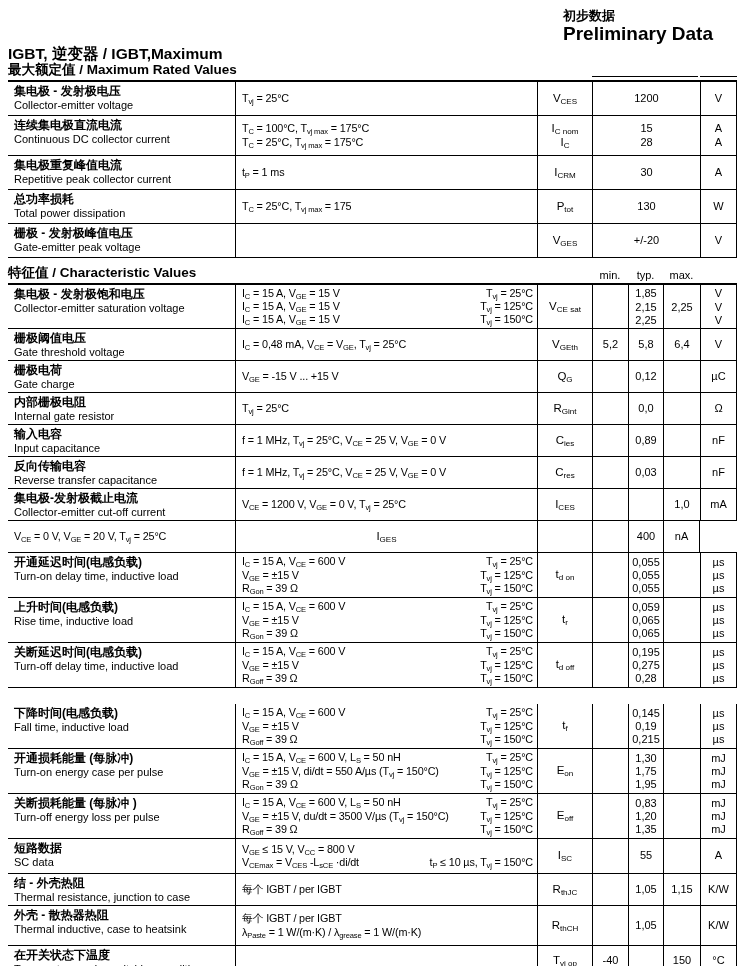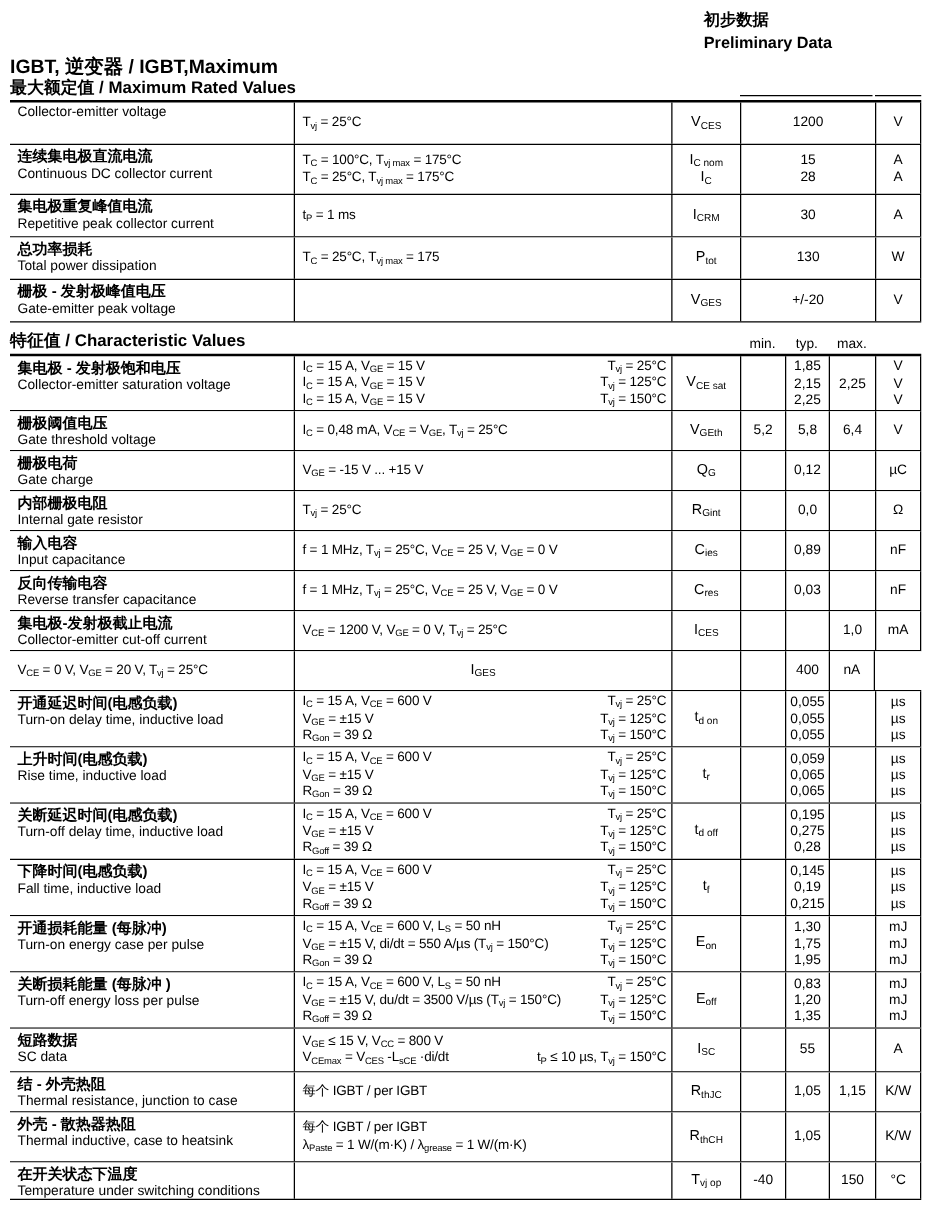--- a/index.html
+++ b/index.html
@@ -1,20 +1,20 @@
 <!DOCTYPE html>
 <html><head>
 <meta charset="utf-8">
 <style>
   html,body{margin:0;padding:0;background:#fff;width:740px;height:966px;overflow:hidden;}
   body{font-family:"Liberation Sans","DejaVu Sans",sans-serif;color:#000;}
   .page{position:relative;width:740px;height:966px;box-sizing:border-box;padding:64px 3px 0 8px;background:#fff;}
   .prelim{position:absolute;left:563px;top:7px;font-weight:bold;}
   .prelim .pzh{font-size:13px;line-height:18px;}
-  .prelim .pen{font-size:13px;line-height:17px;}
+  .prelim .pen{font-size:19px;line-height:17px;}
   .doc-title{position:absolute;left:8px;top:45px;margin:0;font-size:15.5px;line-height:18px;font-weight:bold;white-space:nowrap;}
   .section{width:729px;}
   .sec2{margin-top:4px;}
   .sec-head{position:relative;height:16px;border-bottom:2px solid #000;}
   .sec2 .sec-head{height:21px;}
   .sec-title{position:absolute;left:0;bottom:1px;font-size:13.5px;font-weight:bold;white-space:nowrap;}
   .ticks{position:absolute;right:0;bottom:0;width:145px;height:4px;display:grid;grid-template-columns:106px 37px;column-gap:2px;}
   .ticks i{display:block;border-top:1.7px solid #000;height:0;}
   .mtm{position:absolute;left:584px;bottom:2px;width:145px;display:grid;grid-template-columns:36px 35px 37px 37px;font-size:11px;line-height:12px;text-align:center;}
   .tbl{width:729px;}
@@ -52,20 +52,21 @@
     <div class="sec-head">
       <span class="sec-title">最大额定值 / Maximum Rated Values</span>
       <div class="ticks">
           <i></i>
           <i></i>
         </div>
     </div>
     <div class="tbl" id="t1">
         <div class="row t1r" style="min-height: 34px; height: 34px;">
           <div class="nm">
+            <div class="zh">集电极 - 发射极电压</div>
             <div class="en">Collector-emitter voltage</div>
           </div>
           <div class="cd">
             <div class="ln">
               <span class="l">T<sub>vj</sub> = 25°C</span>
             </div>
           </div>
           <div class="sy">
             <div>V<sub>CES</sub></div>
           </div>
@@ -461,21 +462,21 @@
             <div>0,275</div>
             <div>0,28</div>
           </div>
           <div class="vc"></div>
           <div class="vc">
             <div>µs</div>
             <div>µs</div>
             <div>µs</div>
           </div>
         </div>
-        <div class="row t2r top" style="min-height: 45px; height: 45px;">
+        <div class="row t2r top" style="min-height: 45px; height: 45px; margin-top: 16px;">
           <div class="nm">
             <div class="zh">下降时间(电感负载)</div>
             <div class="en">Fall time, inductive load</div>
           </div>
           <div class="cd">
             <div class="ln">
               <span class="l">I<sub>C</sub> = 15 A, V<sub>CE</sub> = 600 V</span>
               <span class="r">T<sub>vj</sub> = 25°C</span>
             </div>
             <div class="ln">

